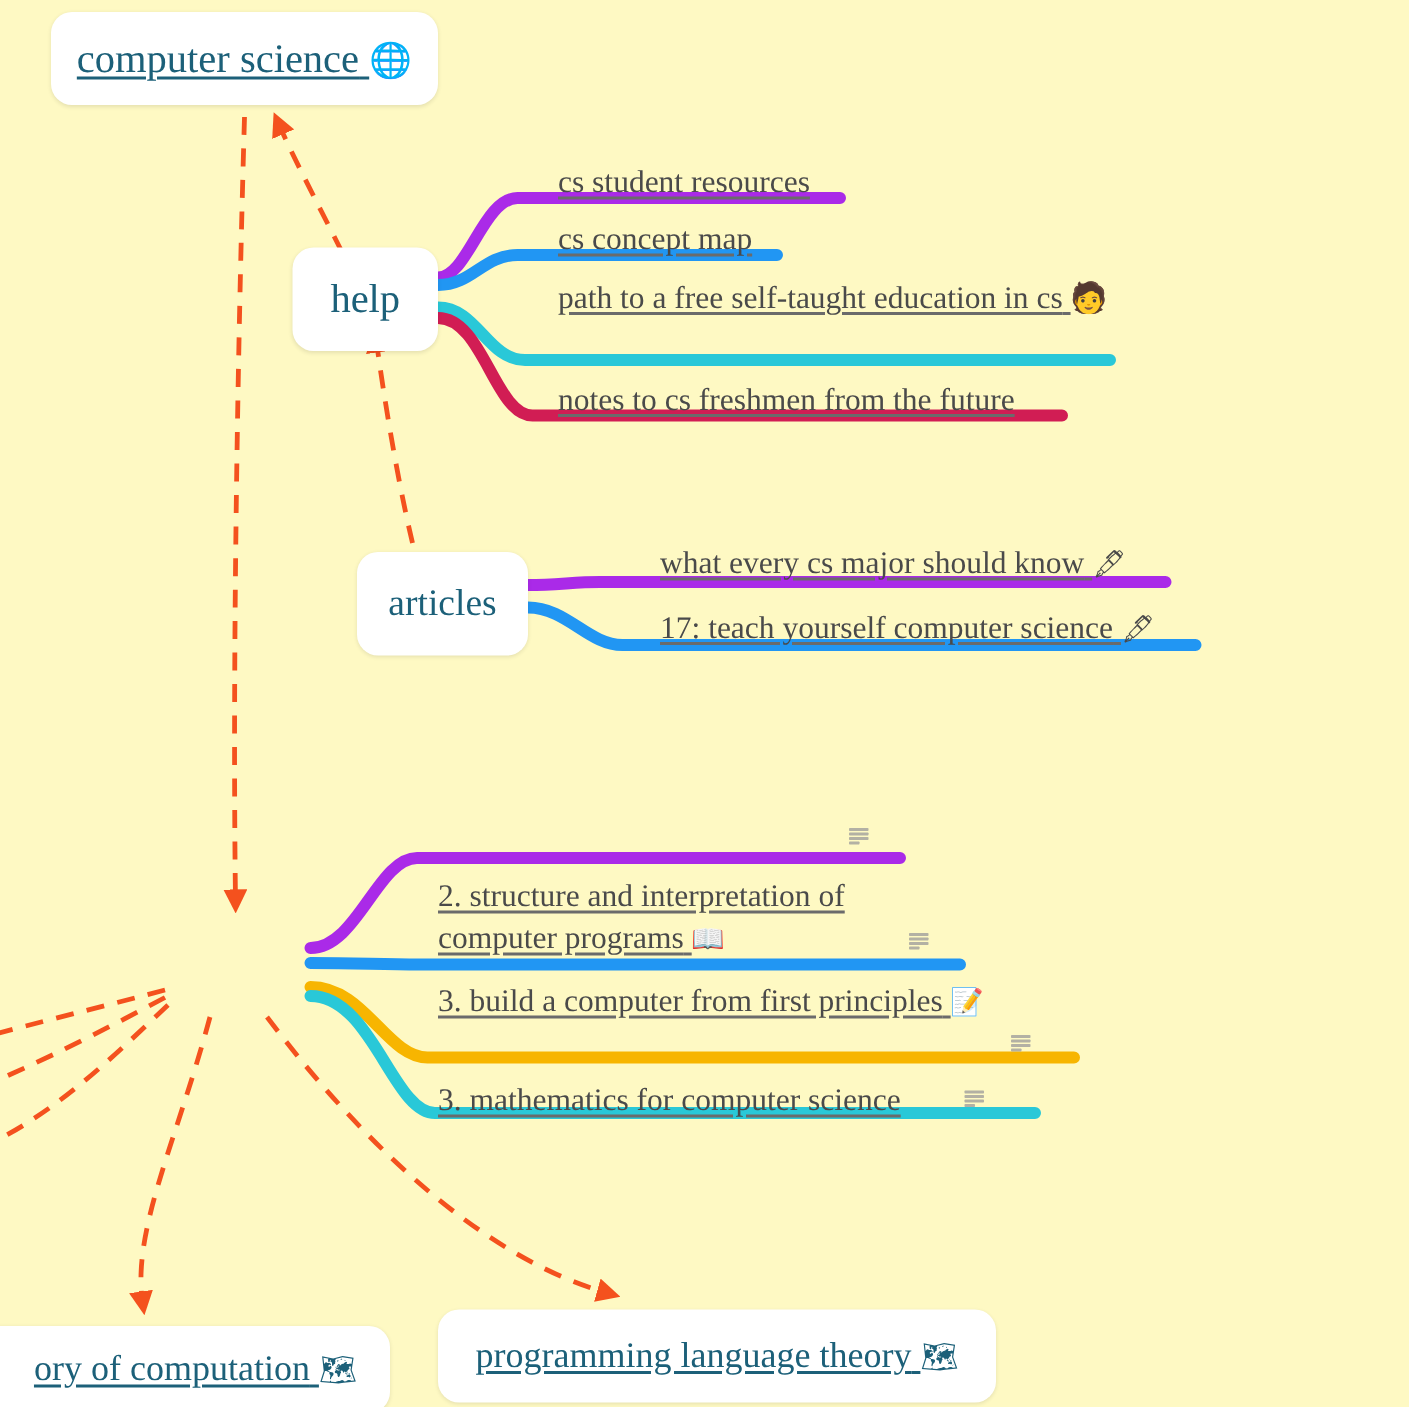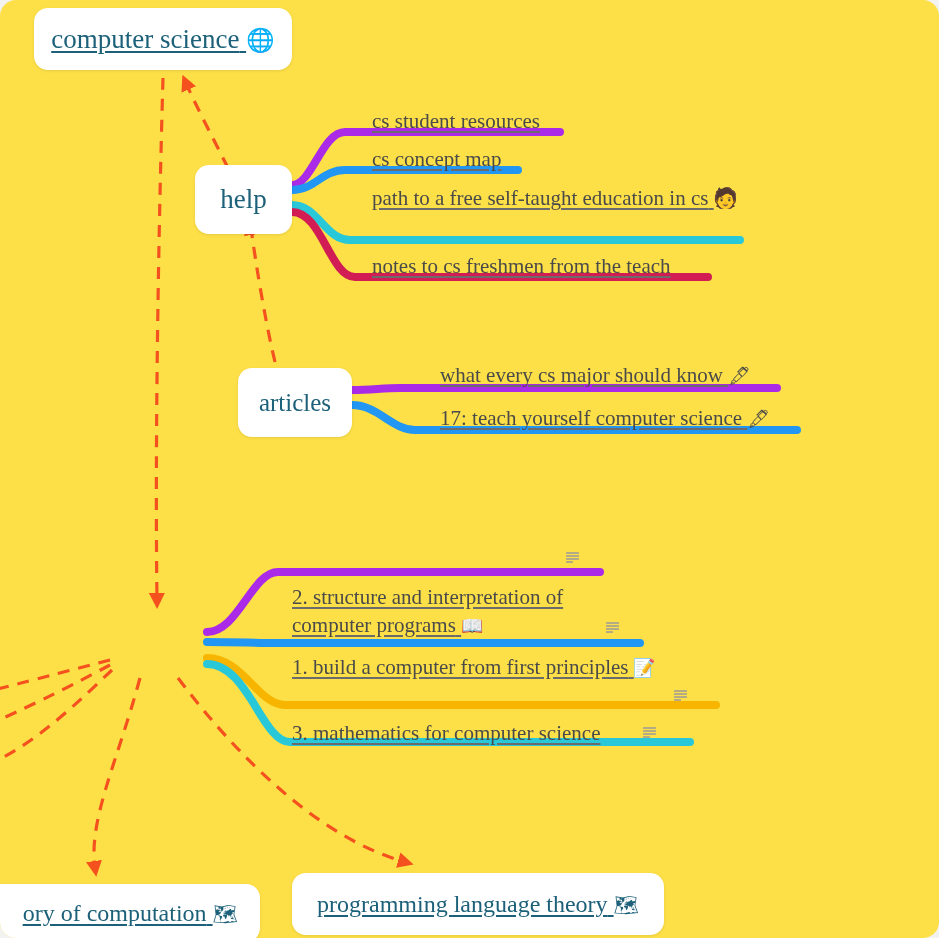--- a/index.html
+++ b/index.html
@@ -7,23 +7,22 @@
     padding: 0;
     background: #f2f3f0;
   }
   body {
     font-family: "Liberation Serif", "DejaVu Serif", serif;
   }
   #canvas {
     position: relative;
     width: 939px;
     height: 938px;
-    background: #fde047;
+    background: #fef9c3;
     overflow: hidden;
-    border-radius: 16px;
   }
   svg.wires {
     position: absolute;
     left: 0;
     top: 0;
     width: 939px;
     height: 938px;
     pointer-events: none;
   }
   .node {
@@ -118,21 +117,21 @@
     <span class="node-text link" style="font-size:27px;"><span>computer science</span> <span class="emoji" style="font-size:23px;">🌐</span></span>
   </div>
 
   <div class="node" style="left:195px; top:165px; width:97px; height:69px;">
     <span class="node-text" style="font-size:27px;">help</span>
   </div>
 
   <div class="leaf" style="left:372px; top:109px; font-size:21px;">cs student resources</div>
   <div class="leaf" style="left:372px; top:147px; font-size:21px;">cs concept map</div>
   <div class="leaf wrap" style="left:372px; top:185px; width:370px; font-size:21px;"><span>path to a free self-taught education in cs</span> <span class="emoji" style="font-size:20px; color:#e520c0;">🧑</span></div>
-  <div class="leaf" style="left:372px; top:254px; font-size:21px;">notes to cs freshmen from the teach</div>
+  <div class="leaf" style="left:372px; top:254px; font-size:21px;">notes to cs freshmen from the future</div>
 
   <div class="node" style="left:238px; top:368px; width:114px; height:69px;">
     <span class="node-text" style="font-size:25px;">articles</span>
   </div>
 
   <div class="leaf" style="left:440px; top:363px; font-size:21px;"><span>what every cs major should know</span> <span class="emoji" style="font-size:18px;">🖋</span></div>
   <div class="leaf" style="left:440px; top:406px; font-size:21px;"><span>17: teach yourself computer science</span> <span class="emoji" style="font-size:18px;">🖋</span></div>
 
 
   <div class="note-icon" style="left:566px; top:552px;">
@@ -143,21 +142,21 @@
     </div>
 
   <div class="leaf wrap" style="left:292px; top:584px; width:310px; font-size:21px;"><span>2. structure and interpretation of computer programs</span> <span class="emoji" style="font-size:18px;">📖</span></div>
   <div class="note-icon" style="left:606px; top:622px;">
       <i></i>
       <i></i>
       <i></i>
       <i></i>
     </div>
 
-  <div class="leaf wrap" style="left:292px; top:654px; width:380px; font-size:21px;"><span>1. build a computer from first principles</span> <span class="emoji" style="font-size:18px;">📝</span></div>
+  <div class="leaf wrap" style="left:292px; top:654px; width:380px; font-size:21px;"><span>3. build a computer from first principles</span> <span class="emoji" style="font-size:18px;">📝</span></div>
   <div class="note-icon" style="left:674px; top:690px;">
       <i></i>
       <i></i>
       <i></i>
       <i></i>
     </div>
 
   <div class="leaf" style="left:292px; top:721px; font-size:21px;">3. mathematics for computer science</div>
   <div class="note-icon" style="left:643px; top:727px;">
       <i></i>

